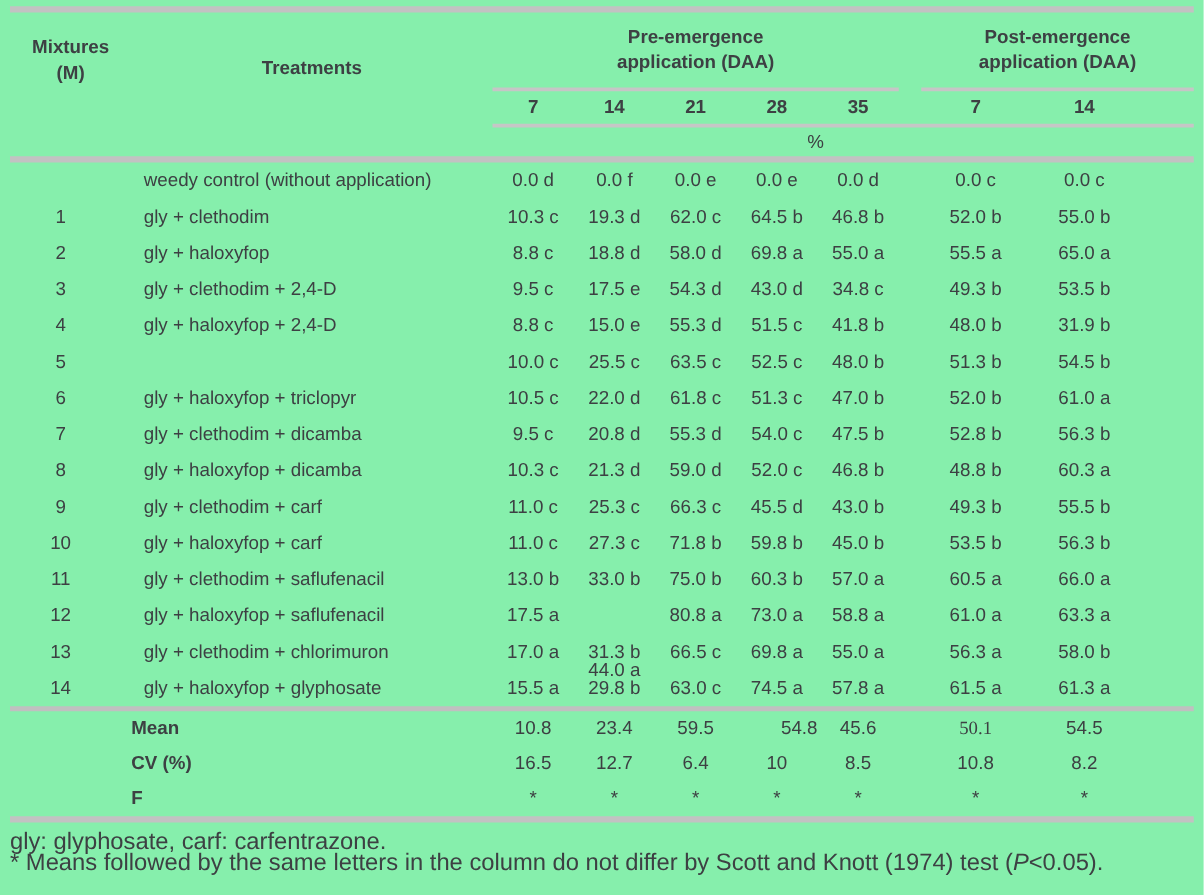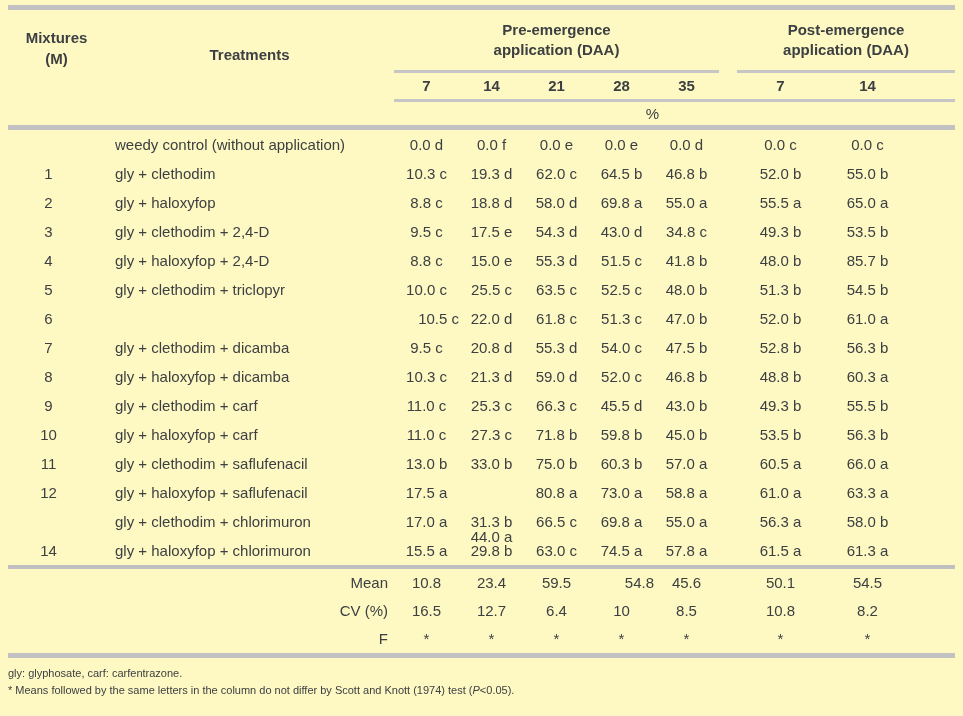--- a/index.html
+++ b/index.html
@@ -1,19 +1,19 @@
 <!DOCTYPE html>
 <html><head>
 <meta charset="utf-8">
 <style>
   html,body{margin:0;padding:0;background:#ffffff;}
   .page{
     position:relative;
     width:963px;height:716px;
-    background:#fef9c3;
+    background:#86efac;
     font-family:"Liberation Sans","DejaVu Sans",sans-serif;
     color:#3d4043;
     overflow:hidden;
   }
   .tablewrap{margin-left:8px;width:947px;padding-top:5px;}
   .rule-thick{height:5px;background:#c2c2c2;}
   .rule-mid{height:4px;background:#c0c0c0;}
   .rule-thin{height:3px;background:#c6c6c6;align-self:center;}
   .cols{
     display:grid;
@@ -52,24 +52,24 @@
   }
   
   .trow{height:29px;}
   .cell{font-size:15px;line-height:29px;}
   .cell.m{grid-column:1;text-align:center;padding-right:16px;}
   .cell.t{grid-column:2;text-align:left;padding-left:10px;white-space:nowrap;}
   .cell.v{text-align:center;white-space:nowrap;}
   
   .srow{height:28px;}
   .scell{font-size:15px;line-height:28px;}
-  .scell.label{grid-column:2;text-align:right;font-weight:normal;padding-right:6px;}
+  .scell.label{grid-column:2;text-align:left;font-weight:bold;padding-right:6px;}
   .scell.v{text-align:center;}
   
-  .footnotes{margin:7px 0 0 8px;font-size:11px;line-height:17px;color:#3d4043;}
+  .footnotes{margin:7px 0 0 8px;font-size:19px;line-height:17px;color:#3d4043;}
   .footnotes .fline{white-space:nowrap;}
   .italic{font-style:italic;}
 </style>
 </head>
 <body>
 
 <div class="page">
   <div class="tablewrap">
 
     <div class="rule-thick"></div>
@@ -157,38 +157,38 @@
 
   <div class="cols trow">
     <div class="cell m">4</div>
     <div class="cell t">gly + haloxyfop + 2,4-D</div>
   <div class="cell v" style="grid-column: 3;">8.8 c</div>
           <div class="cell v" style="grid-column: 4;">15.0 e</div>
           <div class="cell v" style="grid-column: 5;">55.3 d</div>
           <div class="cell v" style="grid-column: 6;">51.5 c</div>
           <div class="cell v" style="grid-column: 7;">41.8 b</div>
           <div class="cell v" style="grid-column: 9;">48.0 b</div>
-          <div class="cell v" style="grid-column: 10;">85.7 b</div>
+          <div class="cell v" style="grid-column: 10;">31.9 b</div>
         </div>
 
   <div class="cols trow">
     <div class="cell m">5</div>
-    <div class="cell t">gly + clethodim + triclopyr</div>
   <div class="cell v" style="grid-column: 3;">10.0 c</div>
           <div class="cell v" style="grid-column: 4;">25.5 c</div>
           <div class="cell v" style="grid-column: 5;">63.5 c</div>
           <div class="cell v" style="grid-column: 6;">52.5 c</div>
           <div class="cell v" style="grid-column: 7;">48.0 b</div>
           <div class="cell v" style="grid-column: 9;">51.3 b</div>
           <div class="cell v" style="grid-column: 10;">54.5 b</div>
         </div>
 
   <div class="cols trow">
     <div class="cell m">6</div>
-  <div class="cell v" style="grid-column: 3; text-align: right;">10.5 c</div>
+    <div class="cell t">gly + haloxyfop + triclopyr</div>
+  <div class="cell v" style="grid-column: 3;">10.5 c</div>
           <div class="cell v" style="grid-column: 4;">22.0 d</div>
           <div class="cell v" style="grid-column: 5;">61.8 c</div>
           <div class="cell v" style="grid-column: 6;">51.3 c</div>
           <div class="cell v" style="grid-column: 7;">47.0 b</div>
           <div class="cell v" style="grid-column: 9;">52.0 b</div>
           <div class="cell v" style="grid-column: 10;">61.0 a</div>
         </div>
 
   <div class="cols trow">
     <div class="cell m">7</div>
@@ -256,54 +256,55 @@
   <div class="cell v" style="grid-column: 3;">17.5 a</div>
           <div class="cell v" style="grid-column: 4; margin-top: 44px;">44.0 a</div>
           <div class="cell v" style="grid-column: 5;">80.8 a</div>
           <div class="cell v" style="grid-column: 6;">73.0 a</div>
           <div class="cell v" style="grid-column: 7;">58.8 a</div>
           <div class="cell v" style="grid-column: 9;">61.0 a</div>
           <div class="cell v" style="grid-column: 10;">63.3 a</div>
         </div>
 
   <div class="cols trow">
+    <div class="cell m">13</div>
     <div class="cell t">gly + clethodim + chlorimuron</div>
   <div class="cell v" style="grid-column: 3;">17.0 a</div>
           <div class="cell v" style="grid-column: 4;">31.3 b</div>
           <div class="cell v" style="grid-column: 5;">66.5 c</div>
           <div class="cell v" style="grid-column: 6;">69.8 a</div>
           <div class="cell v" style="grid-column: 7;">55.0 a</div>
           <div class="cell v" style="grid-column: 9;">56.3 a</div>
           <div class="cell v" style="grid-column: 10;">58.0 b</div>
         </div>
 
   <div class="cols trow">
     <div class="cell m">14</div>
-    <div class="cell t">gly + haloxyfop + chlorimuron</div>
+    <div class="cell t">gly + haloxyfop + glyphosate</div>
   <div class="cell v" style="grid-column: 3;">15.5 a</div>
           <div class="cell v" style="grid-column: 4;">29.8 b</div>
           <div class="cell v" style="grid-column: 5;">63.0 c</div>
           <div class="cell v" style="grid-column: 6;">74.5 a</div>
           <div class="cell v" style="grid-column: 7; text-align: center;">57.8 a</div>
           <div class="cell v" style="grid-column: 9;">61.5 a</div>
           <div class="cell v" style="grid-column: 10;">61.3 a</div>
         </div>
 </div>
 
     <div class="rule-mid"></div>
 
     <div>
   <div class="cols srow">
     <div class="scell label">Mean</div>
   <div class="scell v" style="grid-column: 3;">10.8</div>
           <div class="scell v" style="grid-column: 4;">23.4</div>
           <div class="scell v" style="grid-column: 5;">59.5</div>
           <div class="scell v" style="grid-column: 6; text-align: right;">54.8</div>
           <div class="scell v" style="grid-column: 7;">45.6</div>
-          <div class="scell v" style="grid-column: 9;">50.1</div>
+          <div class="scell v" style="grid-column: 9; font-family: Liberation Serif, serif;">50.1</div>
           <div class="scell v" style="grid-column: 10;">54.5</div>
         </div>
 
   <div class="cols srow">
     <div class="scell label">CV (%)</div>
   <div class="scell v" style="grid-column: 3;">16.5</div>
           <div class="scell v" style="grid-column: 4;">12.7</div>
           <div class="scell v" style="grid-column: 5;">6.4</div>
           <div class="scell v" style="grid-column: 6;">10</div>
           <div class="scell v" style="grid-column: 7;">8.5</div>

